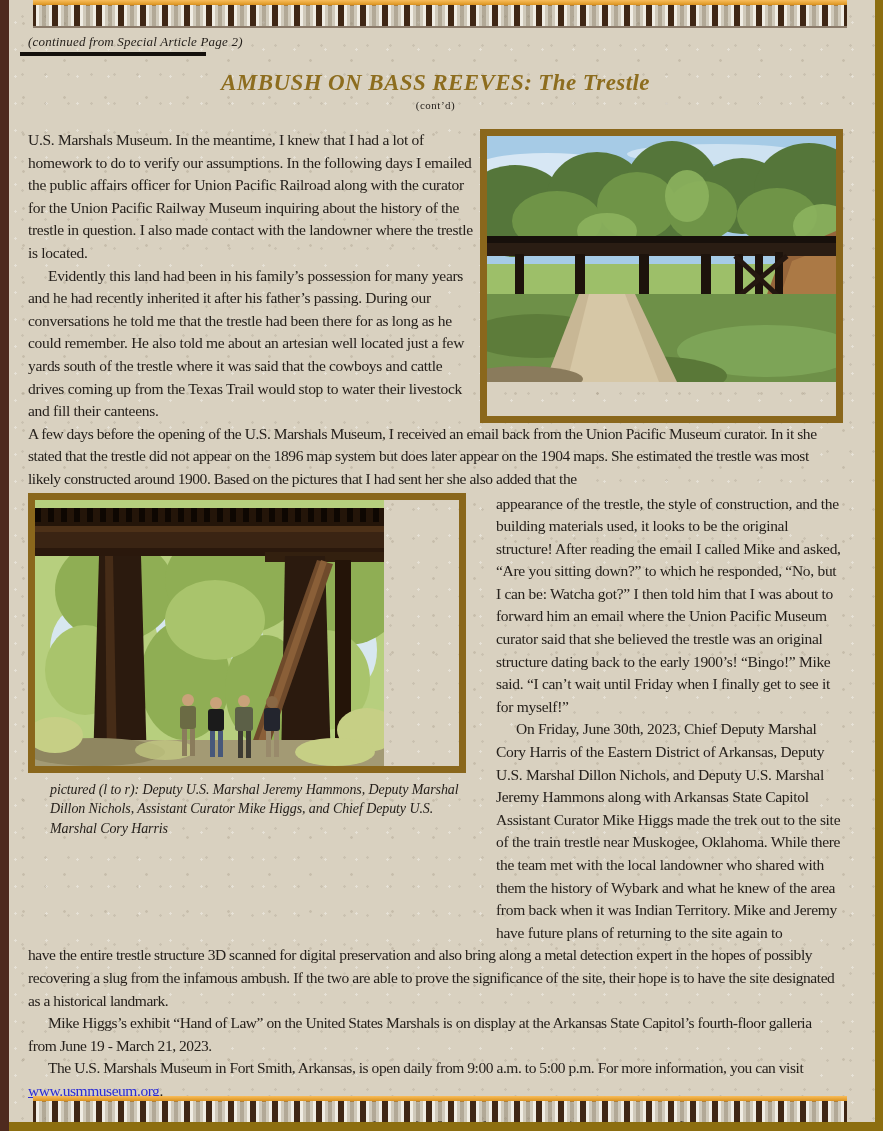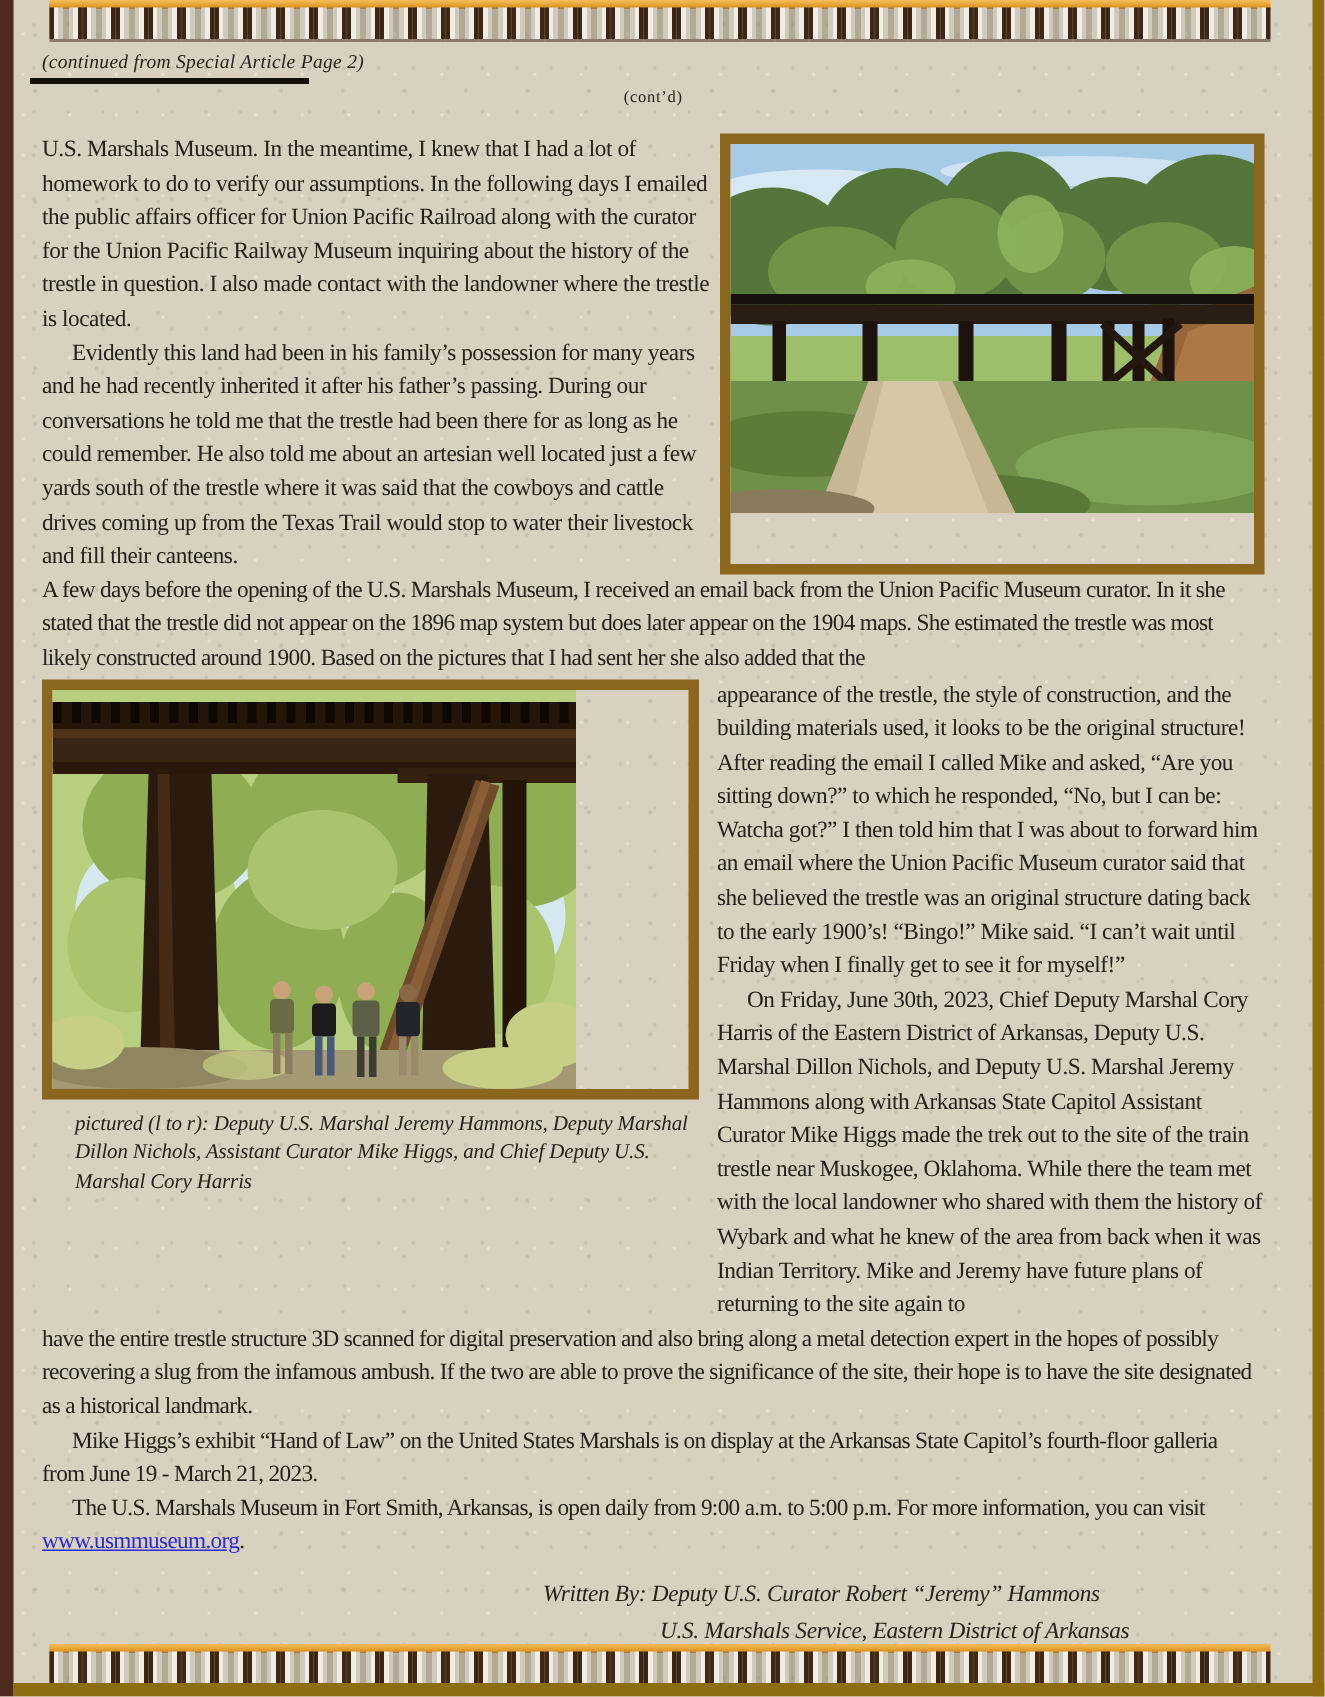--- a/index.html
+++ b/index.html
@@ -47,21 +47,21 @@
   }
   .subtitle{text-align:center;font-size:11px;margin-top:3px;letter-spacing:0.5px;}
   p{margin:0;font-size:15.5px;line-height:22.6px;letter-spacing:-0.3px;}
   .indent{text-indent:20px;}
   .full{letter-spacing:-0.45px;}
   .sec1{display:flex;margin-top:18px;}
   .sec1 .col{flex:1;padding-right:4px;}
   .photo{border:7px solid var(--frame);flex:none;font-size:0;line-height:0;}
   .photo svg{display:block;}
   .sec2{display:flex;margin-top:2px;}
-  .left-fig{flex:none;width:438px;margin-right:12px;}
+  .left-fig{flex:none;width:438px;margin-right:30px;}
   .caption{font-style:italic;font-size:14px;line-height:19.5px;margin:7px 6px 0 22px;letter-spacing:-0.1px;}
   .col2{flex:1;}
   .byline{margin:10px 0 0 334px;font-style:italic;font-size:15.5px;line-height:25px;letter-spacing:-0.2px;}
   .byline .line2{margin-left:78px;}
   a.link{color:var(--link);text-decoration:underline;cursor:pointer;}
 </style>
 </head>
 <body>
 
 <div class="bar-left"></div>
@@ -146,20 +146,21 @@
     <div class="book"></div>
   </div>
 
 <div class="content">
 
   <div>
     <span class="continued">(continued from Special Article Page 2)</span>
     <div class="rule"></div>
   </div>
 
+  <h1>AMBUSH ON BASS REEVES: The Trestle</h1>
   <div class="subtitle">(cont’d)</div>
 
   <div class="sec1">
     <div class="col">
       <p>U.S. Marshals Museum. In the meantime, I knew that I had a lot of homework to do to verify our assumptions. In the following days I emailed the public affairs officer for Union Pacific Railroad along with the curator for the Union Pacific Railway Museum inquiring about the history of the trestle in question. I also made contact with the landowner where the trestle is located.</p>
       <p class="indent">Evidently this land had been in his family’s possession for many years and he had recently inherited it after his father’s passing. During our conversations he told me that the trestle had been there for as long as he could remember. He also told me about an artesian well located just a few yards south of the trestle where it was said that the cowboys and cattle drives coming up from the Texas Trail would stop to water their livestock and fill their canteens.</p>
     </div>
     <figure class="photo photo1" style="margin:0" aria-label="Wooden railroad trestle spanning a grassy clearing with trees and blue sky">
       <svg width="349" height="246" viewBox="0 0 349 246" preserveAspectRatio="none">
         <rect width="349" height="140" fill="#a6cbe6"></rect>

